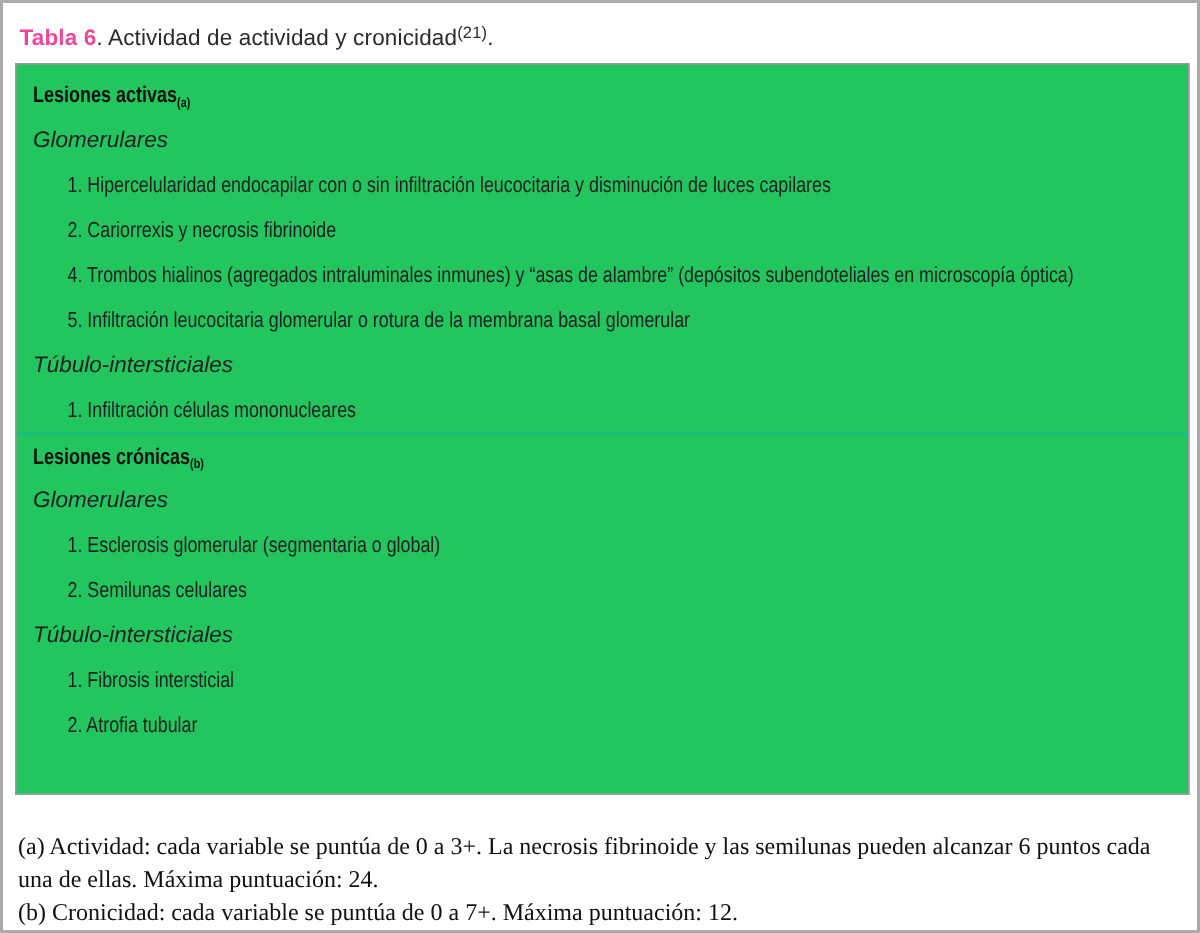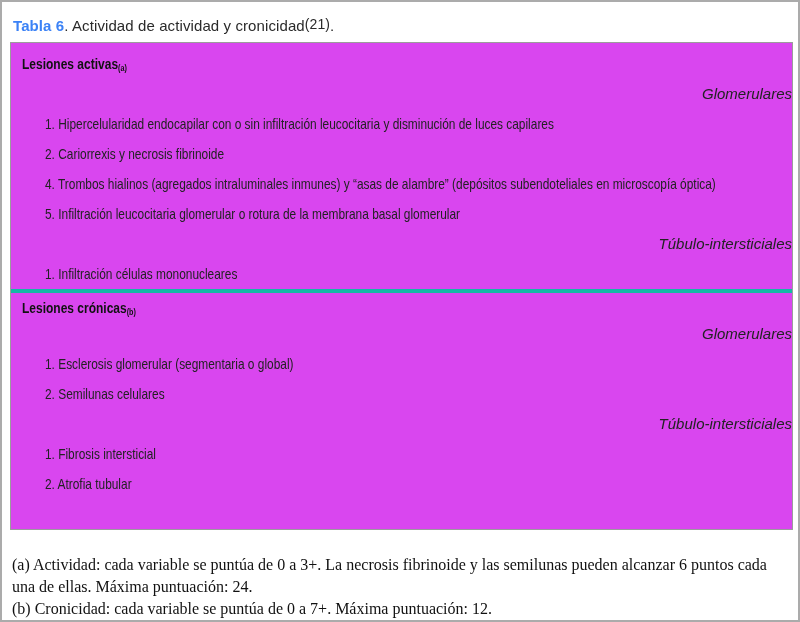--- a/index.html
+++ b/index.html
@@ -9,36 +9,36 @@
   .page {
     position:absolute; left:0; top:0; width:800px; height:622px;
     border:2px solid #ababab; background:#ffffff;
   }
 
   
   .caption {
     position:absolute; left:11px; top:15px;
     font-size:15px; color:#2a2a2a; letter-spacing:0.1px; white-space:nowrap;
   }
-  .caption b { font-weight:bold; color:#3b82f6; }
-  .caption sup { font-size:14px; vertical-align:top; position:relative; top:-1px; }
+  .caption b { font-weight:bold; color:#ec4899; }
+  .caption sup { font-size:11px; vertical-align:top; position:relative; top:-1px; }
 
   
   .tbl {
     position:absolute; left:8px; top:40px; width:783px; height:488px;
-    border:1px solid #9c9c9c; background:#d946ef; overflow:hidden;
+    border:1px solid #9c9c9c; background:#22c55e; overflow:hidden;
     padding-top:6px;
   }
   .row { height:30px; line-height:30px; white-space:nowrap; }
   .row.hdr { padding-left:11px; font-weight:bold; font-size:15px; color:#111; }
   .row.hdr .cond { transform:scaleX(0.80); }
-  .row.grp { padding-left:11px; font-style:italic; font-size:15px; color:#222;text-align:right; }
+  .row.grp { padding-left:11px; font-style:italic; font-size:15px; color:#222; }
   .row.item { padding-left:34px; font-size:14.5px; color:#222; }
   .cond { display:inline-block; transform:scaleX(0.82); transform-origin:0 50%; white-space:nowrap; }
-  .row.sep { border-top:4px solid #14b8a6; }
+  .row.sep { border-top:1px solid #14b8a6; }
   .row sup { font-size:9px; font-weight:bold; vertical-align:top; position:relative; top:4px; }
 
   
   .footnotes {
     position:absolute; left:10px; top:552px; width:782px;
     font-family:"Liberation Serif", serif; font-size:16px; line-height:22px; color:#111;
     text-align:left;
   }
   .footnotes p { margin:0; }
 </style>

